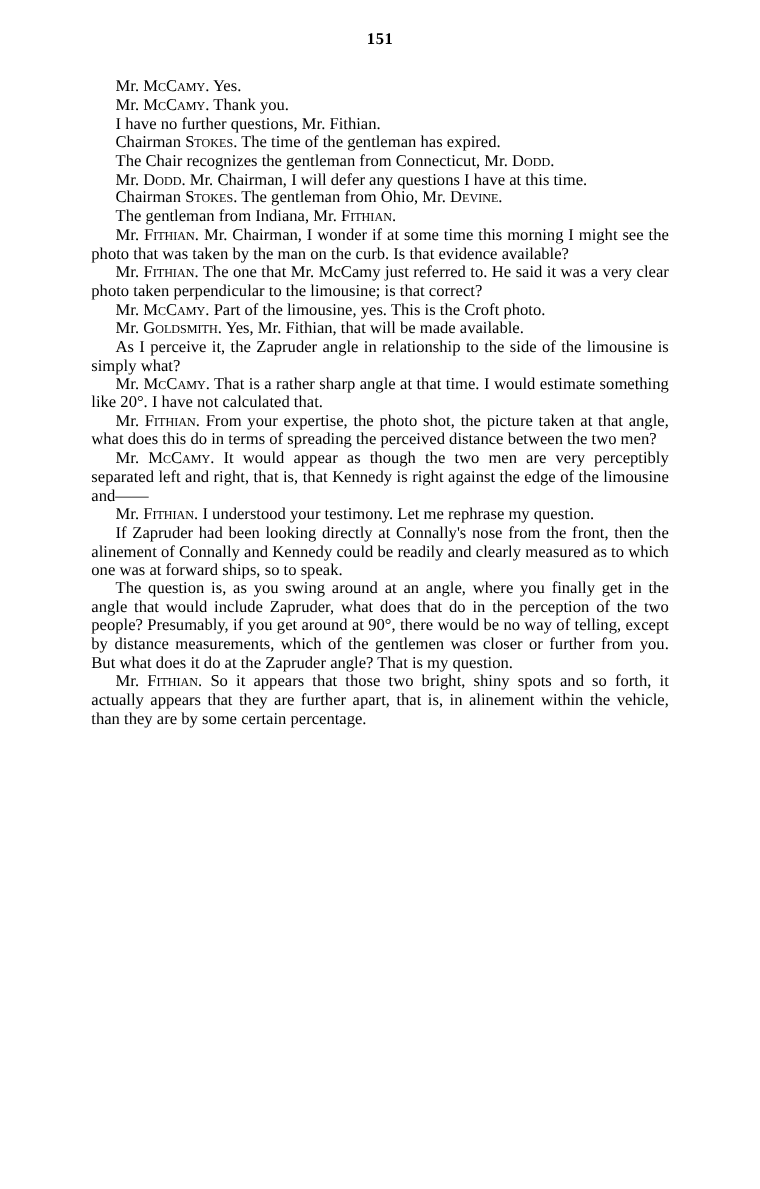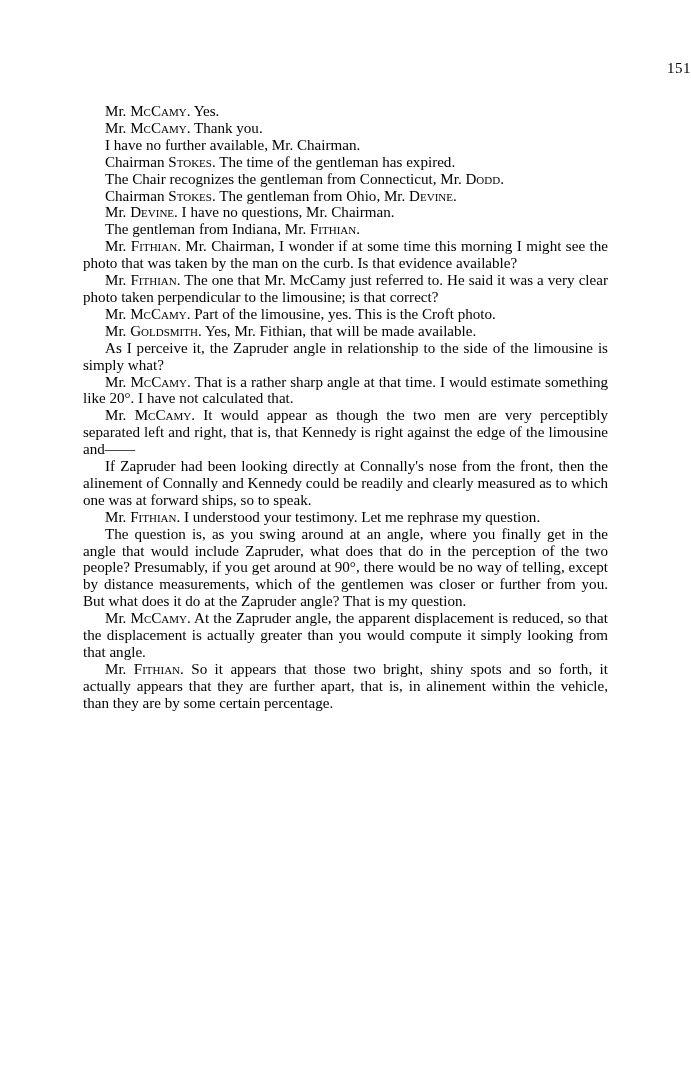--- a/index.html
+++ b/index.html
@@ -15,24 +15,24 @@
     overflow: hidden;
   }
   .page {
     position: relative;
     width: 691px;
     height: 1081px;
     box-sizing: border-box;
     padding: 0;
   }
   .page-number {
-    text-align: right;
+    text-align: center;
     font-size: 15px;
-    font-weight: normal;
-    margin-top: 60px;
+    font-weight: bold;
+    margin-top: 28px;
     letter-spacing: 0.5px;
   }
   .body-text {
     margin: 26px 83px 0 83px;
     font-size: 15.1px;
     line-height: 16.9px;
     text-align: justify;
     text-justify: inter-word;
   }
   .para {
@@ -48,33 +48,33 @@
 </head>
 <body>
 
 <div class="page">
 
   <div class="page-number">151</div>
 
   <div class="body-text">
     <p class="para">Mr. <span class="sc">McCamy</span>. Yes.</p>
     <p class="para">Mr. <span class="sc">McCamy</span>. Thank you.</p>
-    <p class="para">I have no further available, Mr. Chairman.</p>
+    <p class="para">I have no further questions, Mr. Fithian.</p>
     <p class="para">Chairman <span class="sc">Stokes</span>. The time of the gentleman has expired.</p>
     <p class="para">The Chair recognizes the gentleman from Connecticut, Mr. <span class="sc">Dodd</span>.</p>
+    <p class="para">Mr. <span class="sc">Dodd</span>. Mr. Chairman, I will defer any questions I have at this time.</p>
     <p class="para">Chairman <span class="sc">Stokes</span>. The gentleman from Ohio, Mr. <span class="sc">Devine</span>.</p>
-    <p class="para">Mr. <span class="sc">Devine</span>. I have no questions, Mr. Chairman.</p>
     <p class="para">The gentleman from Indiana, Mr. <span class="sc">Fithian</span>.</p>
     <p class="para">Mr. <span class="sc">Fithian</span>. Mr. Chairman, I wonder if at some time this morning I might see the photo that was taken by the man on the curb. Is that evidence available?</p>
     <p class="para">Mr. <span class="sc">Fithian</span>. The one that Mr. McCamy just referred to. He said it was a very clear photo taken perpendicular to the limousine; is that correct?</p>
     <p class="para">Mr. <span class="sc">McCamy</span>. Part of the limousine, yes. This is the Croft photo.</p>
     <p class="para">Mr. <span class="sc">Goldsmith</span>. Yes, Mr. Fithian, that will be made available.</p>
     <p class="para">As I perceive it, the Zapruder angle in relationship to the side of the limousine is simply what?</p>
     <p class="para">Mr. <span class="sc">McCamy</span>. That is a rather sharp angle at that time. I would estimate something like 20°. I have not calculated that.</p>
+    <p class="para">Mr. <span class="sc">Fithian</span>. From your expertise, the photo shot, the picture taken at that angle, what does this do in terms of spreading the perceived distance between the two men?</p>
     <p class="para">Mr. <span class="sc">McCamy</span>. It would appear as though the two men are very perceptibly separated left and right, that is, that Kennedy is right against the edge of the limousine and——</p>
+    <p class="para">Mr. <span class="sc">Fithian</span>. I understood your testimony. Let me rephrase my question.</p>
     <p class="para">If Zapruder had been looking directly at Connally's nose from the front, then the alinement of Connally and Kennedy could be readily and clearly measured as to which one was at forward ships, so to speak.</p>
-    <p class="para">Mr. <span class="sc">Fithian</span>. I understood your testimony. Let me rephrase my question.</p>
     <p class="para">The question is, as you swing around at an angle, where you finally get in the angle that would include Zapruder, what does that do in the perception of the two people? Presumably, if you get around at 90°, there would be no way of telling, except by distance measurements, which of the gentlemen was closer or further from you. But what does it do at the Zapruder angle? That is my question.</p>
-    <p class="para">Mr. <span class="sc">McCamy</span>. At the Zapruder angle, the apparent displacement is reduced, so that the displacement is actually greater than you would compute it simply looking from that angle.</p>
     <p class="para">Mr. <span class="sc">Fithian</span>. So it appears that those two bright, shiny spots and so forth, it actually appears that they are further apart, that is, in alinement within the vehicle, than they are by some certain percentage.</p>
   </div>
 
 </div>
 
 </body></html>

